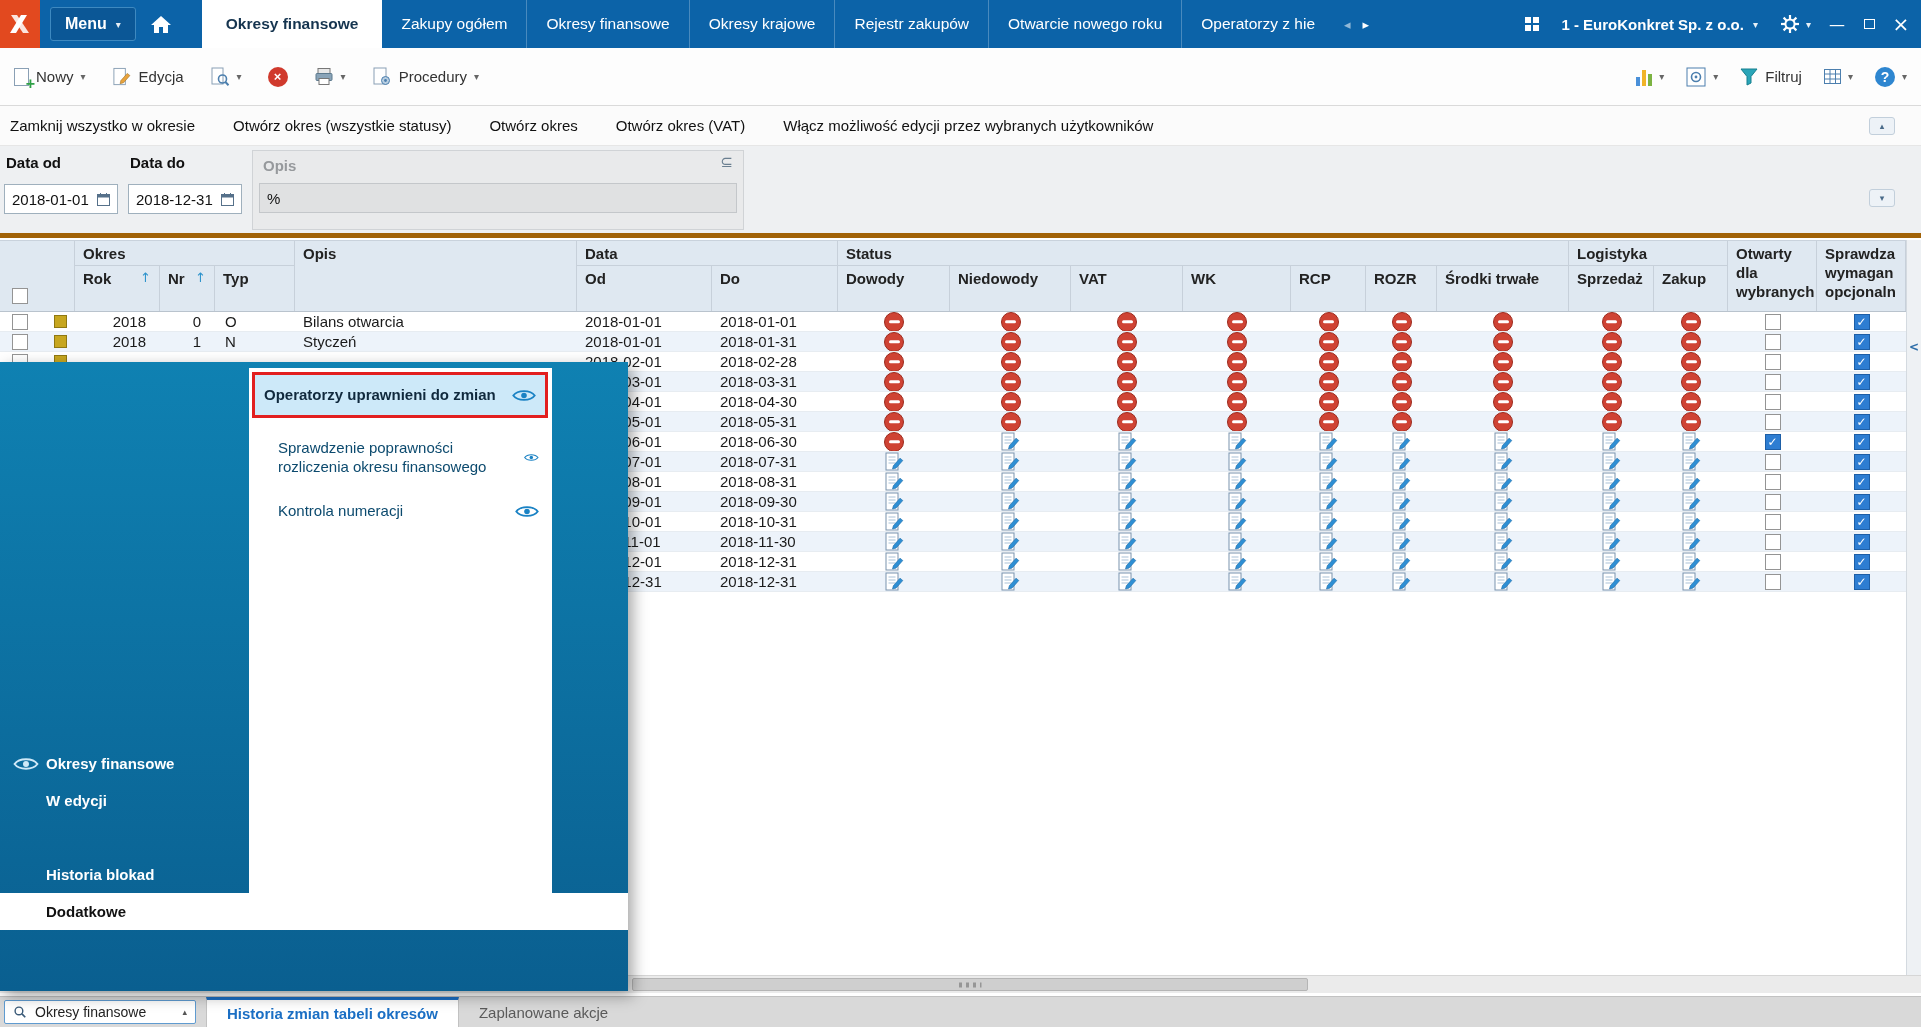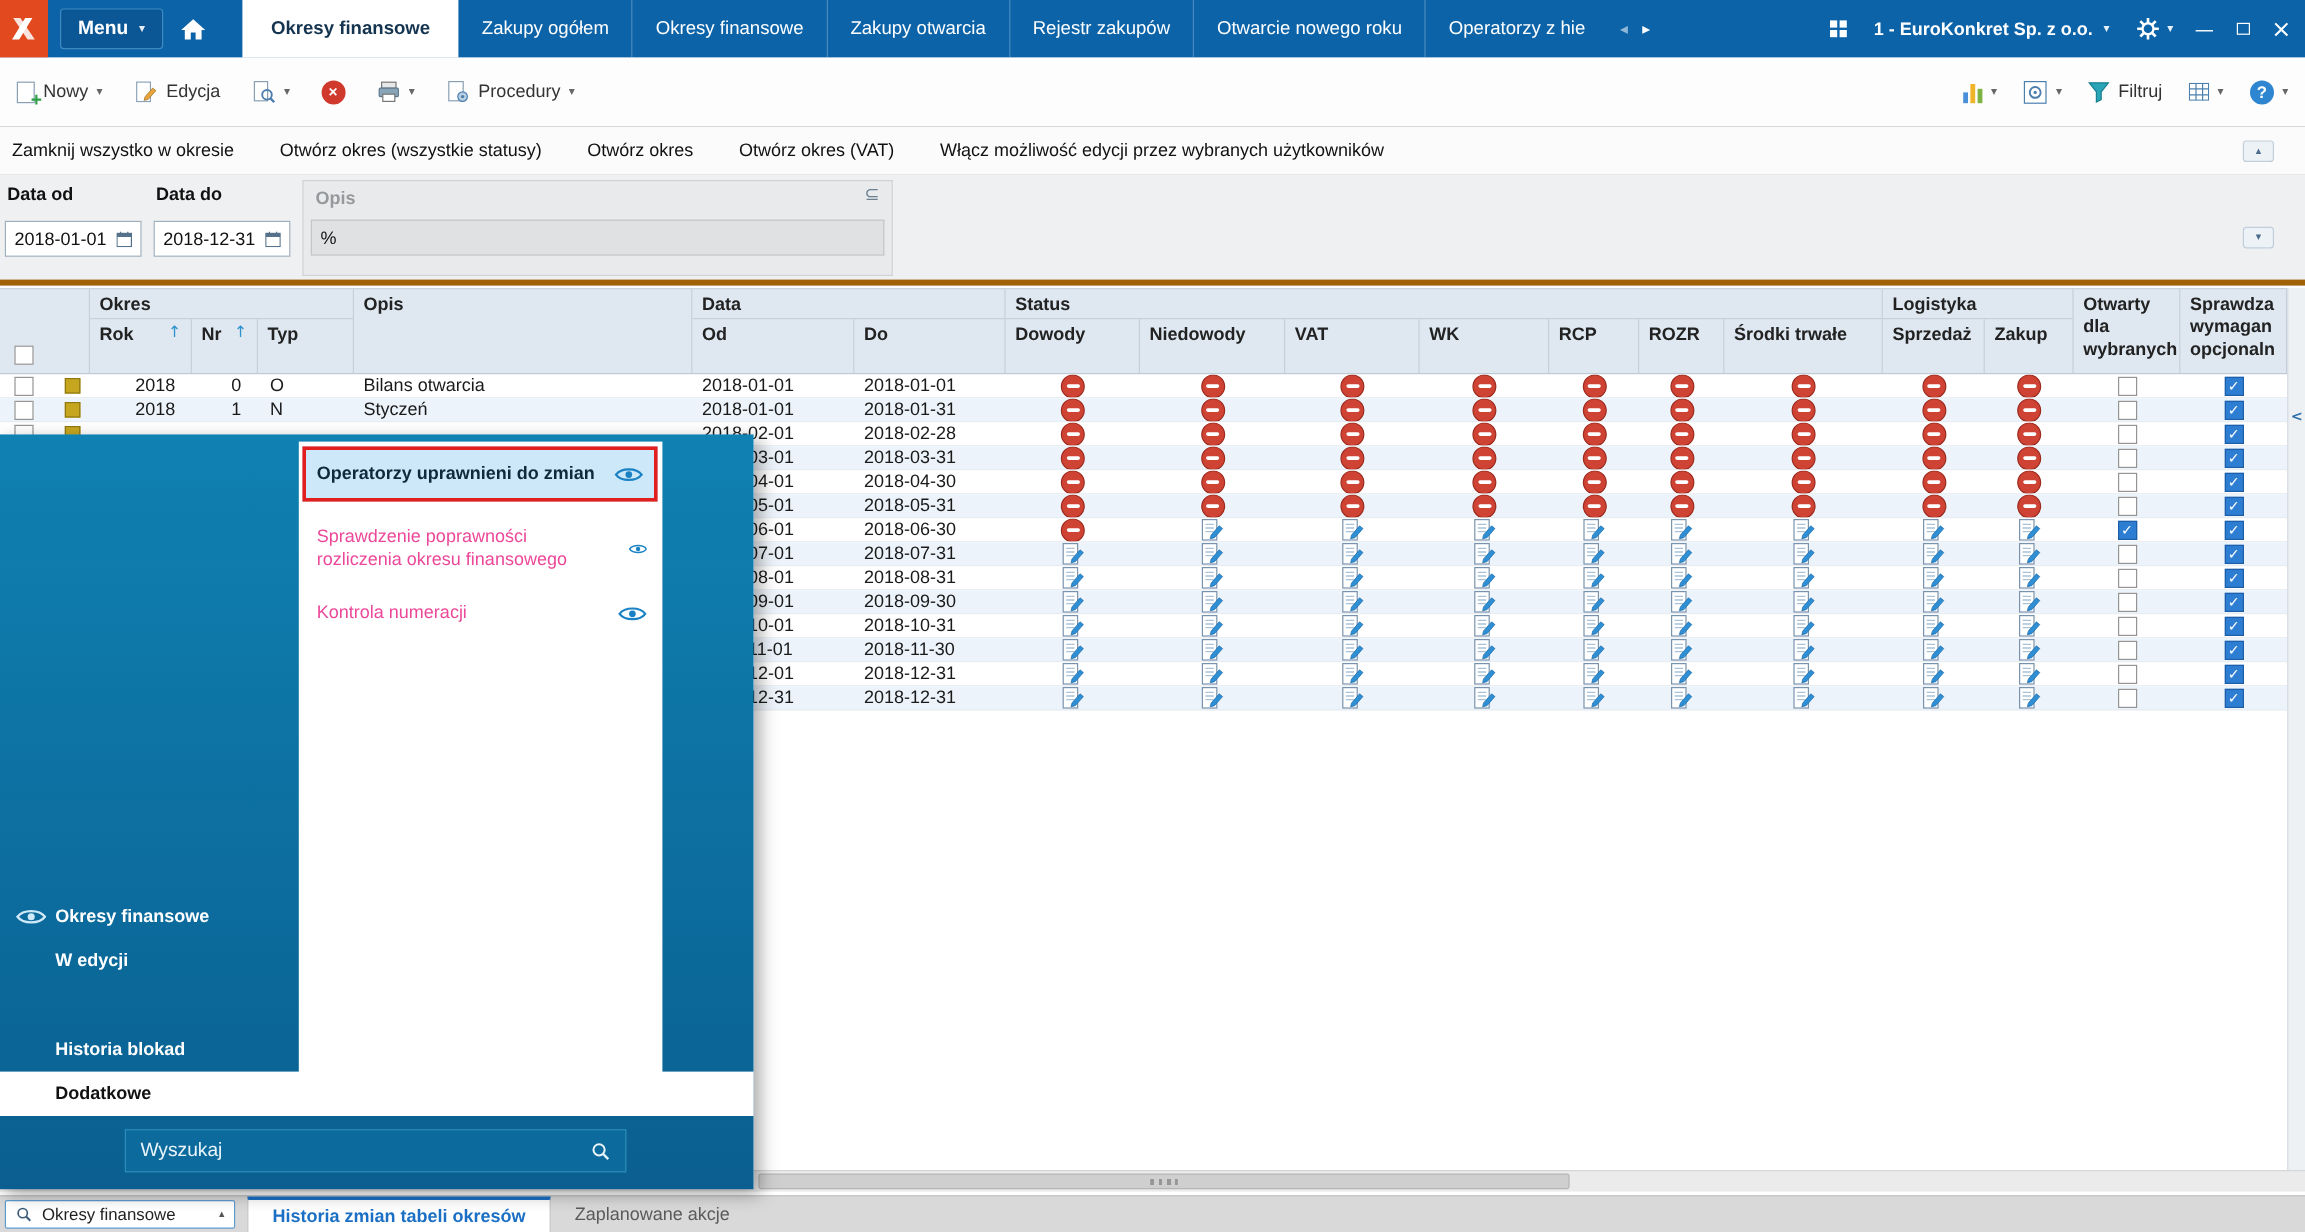--- a/index.html
+++ b/index.html
@@ -112,21 +112,21 @@
                padding:0 8px;font-size:14px;width:192px;color:#222}
   .bb-selector .caret{margin-left:auto;color:#555;font-size:9px}
   .bb-tab{display:flex;align-items:center;padding:0 20px;font-size:15px;white-space:nowrap}
   .bb-tab.active{background:#fff;color:#1b6fc4;font-weight:700;border-top:3px solid #1b6fc4;border-left:1px solid #c2c2c2;border-right:1px solid #c2c2c2;margin-left:6px}
   .bb-tab.inactive{color:#5a5a5a}
 
   
   .popup{position:absolute;left:0;top:362px;width:628px;height:629px;background:linear-gradient(180deg,#0f81b2,#0a5f90);
          box-shadow:5px 5px 14px rgba(0,0,0,.35);z-index:60}
   .flyout{position:absolute;left:249px;top:6px;width:303px;height:562px;background:#fff}
-  .subitem{position:absolute;left:6px;right:4px;display:flex;align-items:center;padding:0 9px;font-size:15px;color:#ec4899}
+  .subitem{position:absolute;left:20px;right:4px;display:flex;align-items:center;padding:0 9px;font-size:15px;color:#0c4a6e}
   .subitem .lbl{flex:1 1 auto;padding-right:10px;line-height:1.3}
   .subitem.hl{left:3px;height:46px;top:4px;background:#cde9f9;border:3px solid #e21f1f;font-weight:700;color:#10293d}
   .subitem.s2{top:60px;height:58px}
   .subitem.s3{top:124px;height:38px}
   .pitem{position:absolute;left:0;width:249px;height:37px;display:flex;align-items:center;color:#fff;font-weight:700;
          font-size:15px;padding-left:46px;white-space:nowrap}
   .pitem .eyeL{position:absolute;left:13px;top:50%;transform:translateY(-50%);display:flex}
   .dodatkowe{position:absolute;left:0;top:531px;width:628px;height:37px;background:#fff;color:#111;font-weight:700;font-size:15px;
              display:flex;align-items:center;padding-left:46px}
   .psearch{position:absolute;left:104px;top:579px;width:418px;height:36px;background:#0c6a9c;border:1px solid #2d8cba;
@@ -152,21 +152,21 @@
     </button>
     <div class="home">
       <svg width="22" height="20" viewBox="0 0 22 20">
           <path d="M11 2 L21 11 H18 V19 H13 V13 H9 V19 H4 V11 H1 Z" fill="#fff"></path>
         </svg>
     </div>
     <div class="tab-active">Okresy finansowe</div>
     <div class="tabs">
       <div class="tab">Zakupy ogółem</div>
       <div class="tab">Okresy finansowe</div>
-      <div class="tab">Zakupy otwarcia</div>
+      <div class="tab">Okresy krajowe</div>
       <div class="tab">Rejestr zakupów</div>
       <div class="tab">Otwarcie nowego roku</div>
       <div class="tab">Operatorzy z hie</div>
     </div>
     <div class="navarrows">
       <span class="dim g">◂</span>
       <span class="g">▸</span>
     </div>
     <div class="tb-spacer"></div>
     <div class="appsgrid">
@@ -1367,22 +1367,15 @@
       <span>Okresy finansowe</span>
     </div>
     <div class="pitem" style="top:420px">
       <span>W edycji</span>
     </div>
     <div class="pitem" style="top:494px">
       <span>Historia blokad</span>
     </div>
     <div class="dodatkowe">Dodatkowe</div>
 
-    <div class="psearch">
-      <input type="text" placeholder="Wyszukaj" style="">
-      <svg width="17" height="17" viewBox="0 0 20 20">
-          <circle cx="8.5" cy="8.5" r="5.5" fill="none" stroke="#eaf5fb" stroke-width="2"></circle>
-          <line x1="12.8" y1="12.8" x2="17.5" y2="17.5" stroke="#eaf5fb" stroke-width="2.4"></line>
-        </svg>
-    </div>
   </div>
 
 </div>
 
 </body></html>

